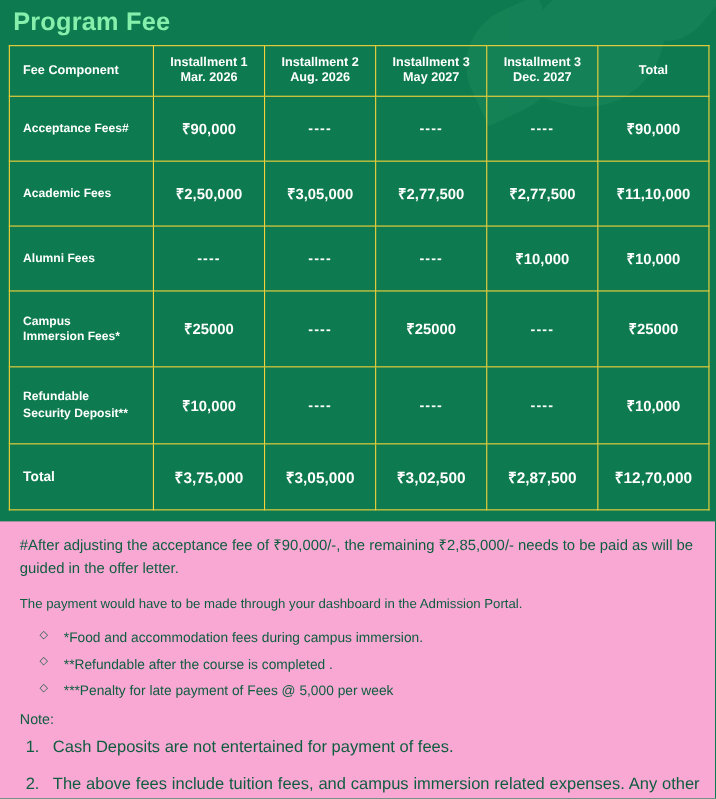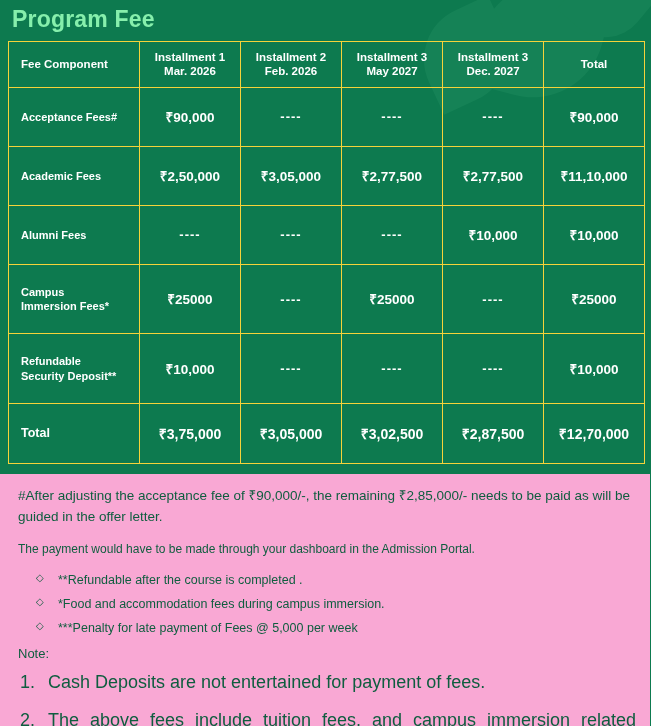--- a/index.html
+++ b/index.html
@@ -148,21 +148,21 @@
     font-size: 13px;
     font-weight: normal;
     margin: 6px 0 6px 0;
     color: #0f5d3f;
   }
   ol.numbered {
     margin: 0;
     padding: 0 0 0 22px;
   }
   ol.numbered li {
-    font-size: 18px;
+    font-size: 15px;
     line-height: 1.75;
     margin-bottom: 6px;
     padding-left: 8px;
     color: #0f5d3f;
     text-align: justify;
   }
 </style>
 </head>
 <body>
 
@@ -190,21 +190,21 @@
         <tr>
           <th class="first">
             <span>Fee Component</span>
           </th>
           <th>
             <span>Installment 1</span><br>
             <span>Mar. 2026</span>
           </th>
           <th>
             <span>Installment 2</span><br>
-            <span>Feb. 2026</span>
+            <span>Aug. 2026</span>
           </th>
           <th>
             <span>Installment 3</span><br>
             <span>May 2027</span>
           </th>
           <th>
             <span>Installment 3</span><br>
             <span>Dec. 2027</span>
           </th>
           <th>
@@ -262,22 +262,22 @@
           <td class="val">₹12,70,000</td>
         </tr>
       </tbody>
     </table>
   </div>
 
   <div class="notes">
     <p class="lead">#After adjusting the acceptance fee of ₹90,000/-, the remaining ₹2,85,000/- needs to be paid as will be guided in the offer letter.</p>
     <p>The payment would have to be made through your dashboard in the Admission Portal.</p>
     <ul class="bullets">
+      <li>*Food and accommodation fees during campus immersion.</li>
       <li>**Refundable after the course is completed .</li>
-      <li>*Food and accommodation fees during campus immersion.</li>
       <li>***Penalty for late payment of Fees @ 5,000 per week</li>
     </ul>
     <div class="note-head">Note:</div>
     <ol class="numbered">
       <li>Cash Deposits are not entertained for payment of fees.</li>
       <li>The above fees include tuition fees, and campus immersion related expenses. Any other expenses, charges, or taxes, not included above, will be levied additionally if applicable. The participants will have remote access to library for online resources, and physical access for text and reference books. The participants will need to make necessary arrangements to have access to suggested readings; the participants would need to arrange for the textbooks at their end.</li>
     </ol>
   </div>
 
 </div>

